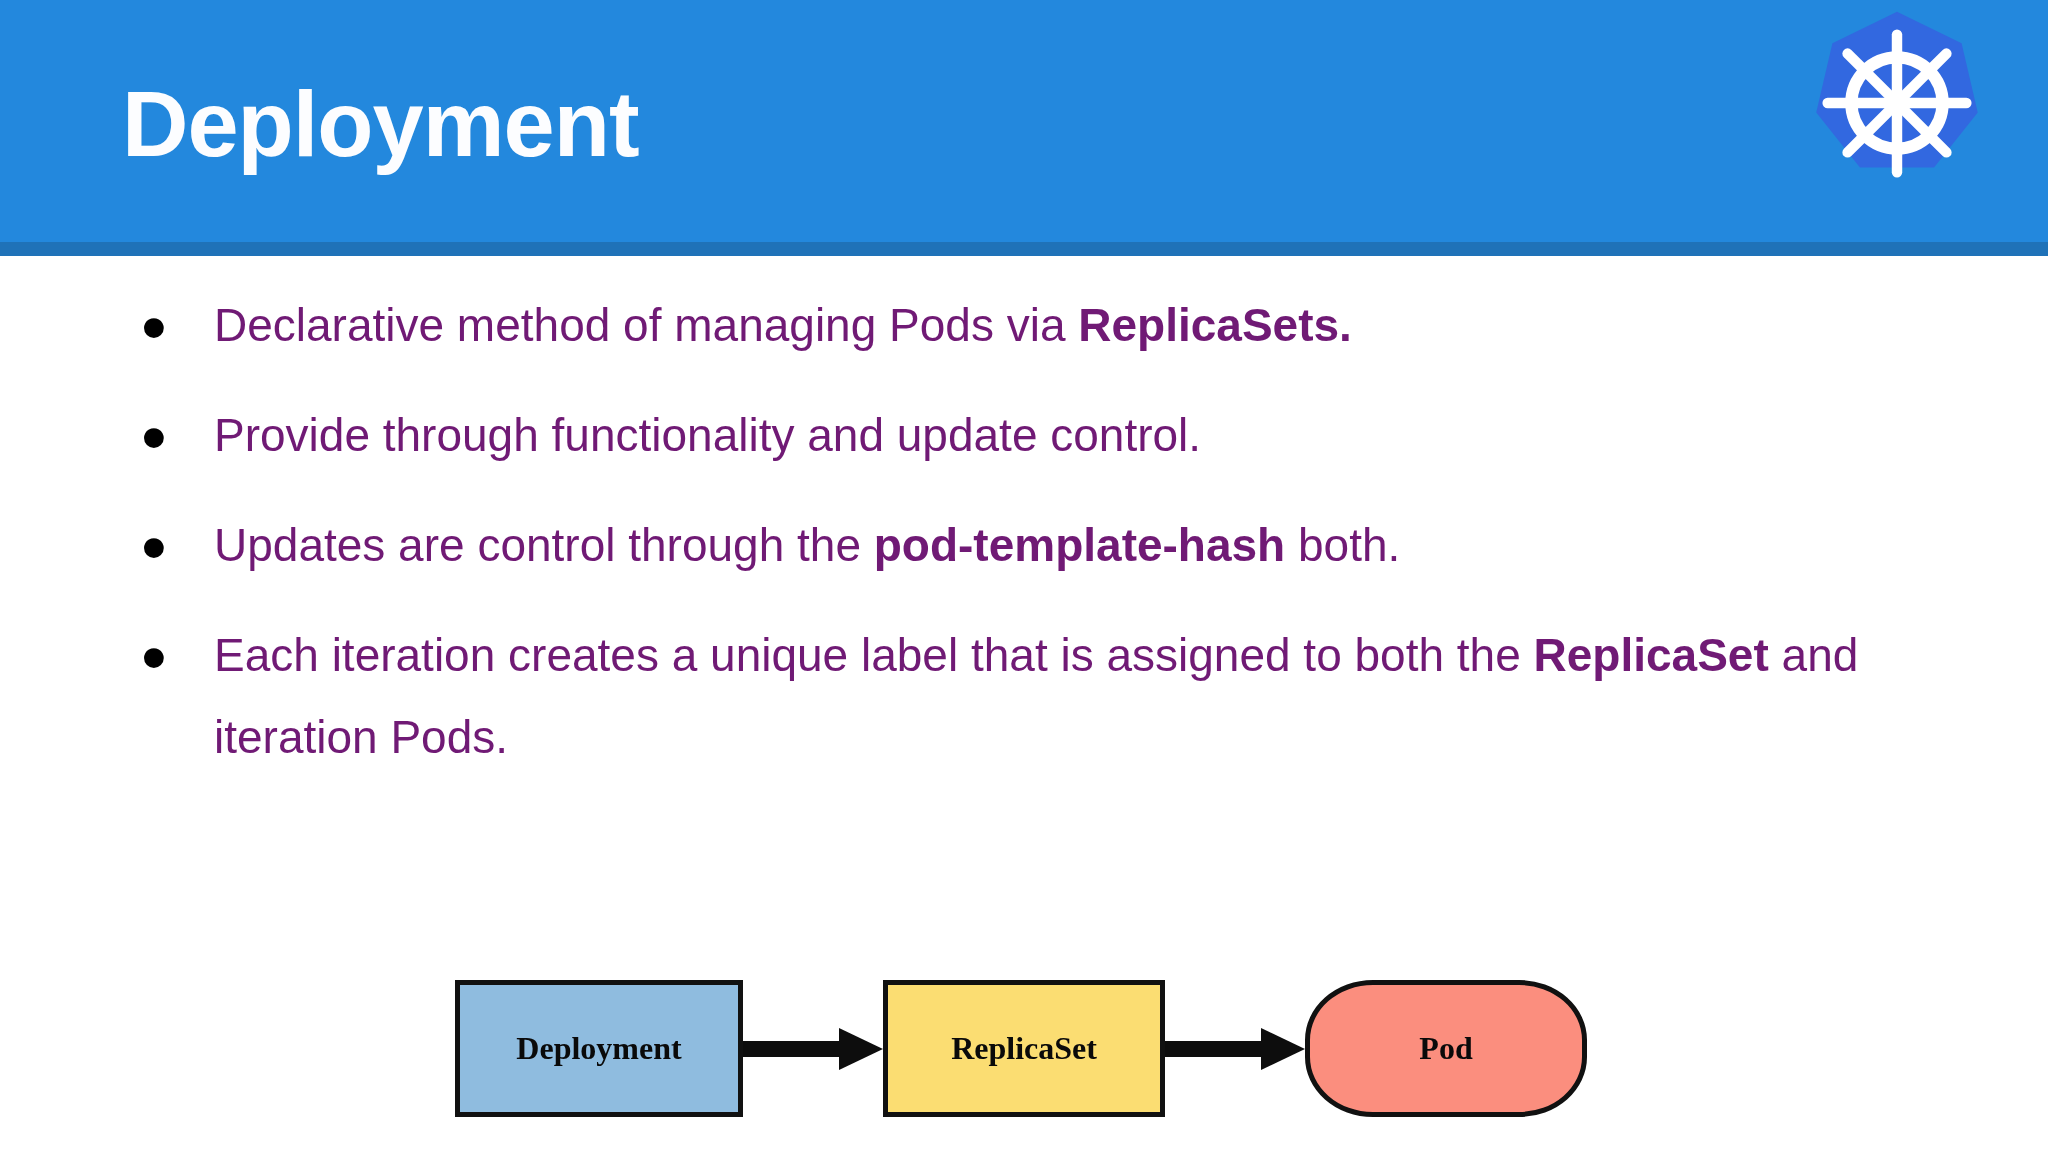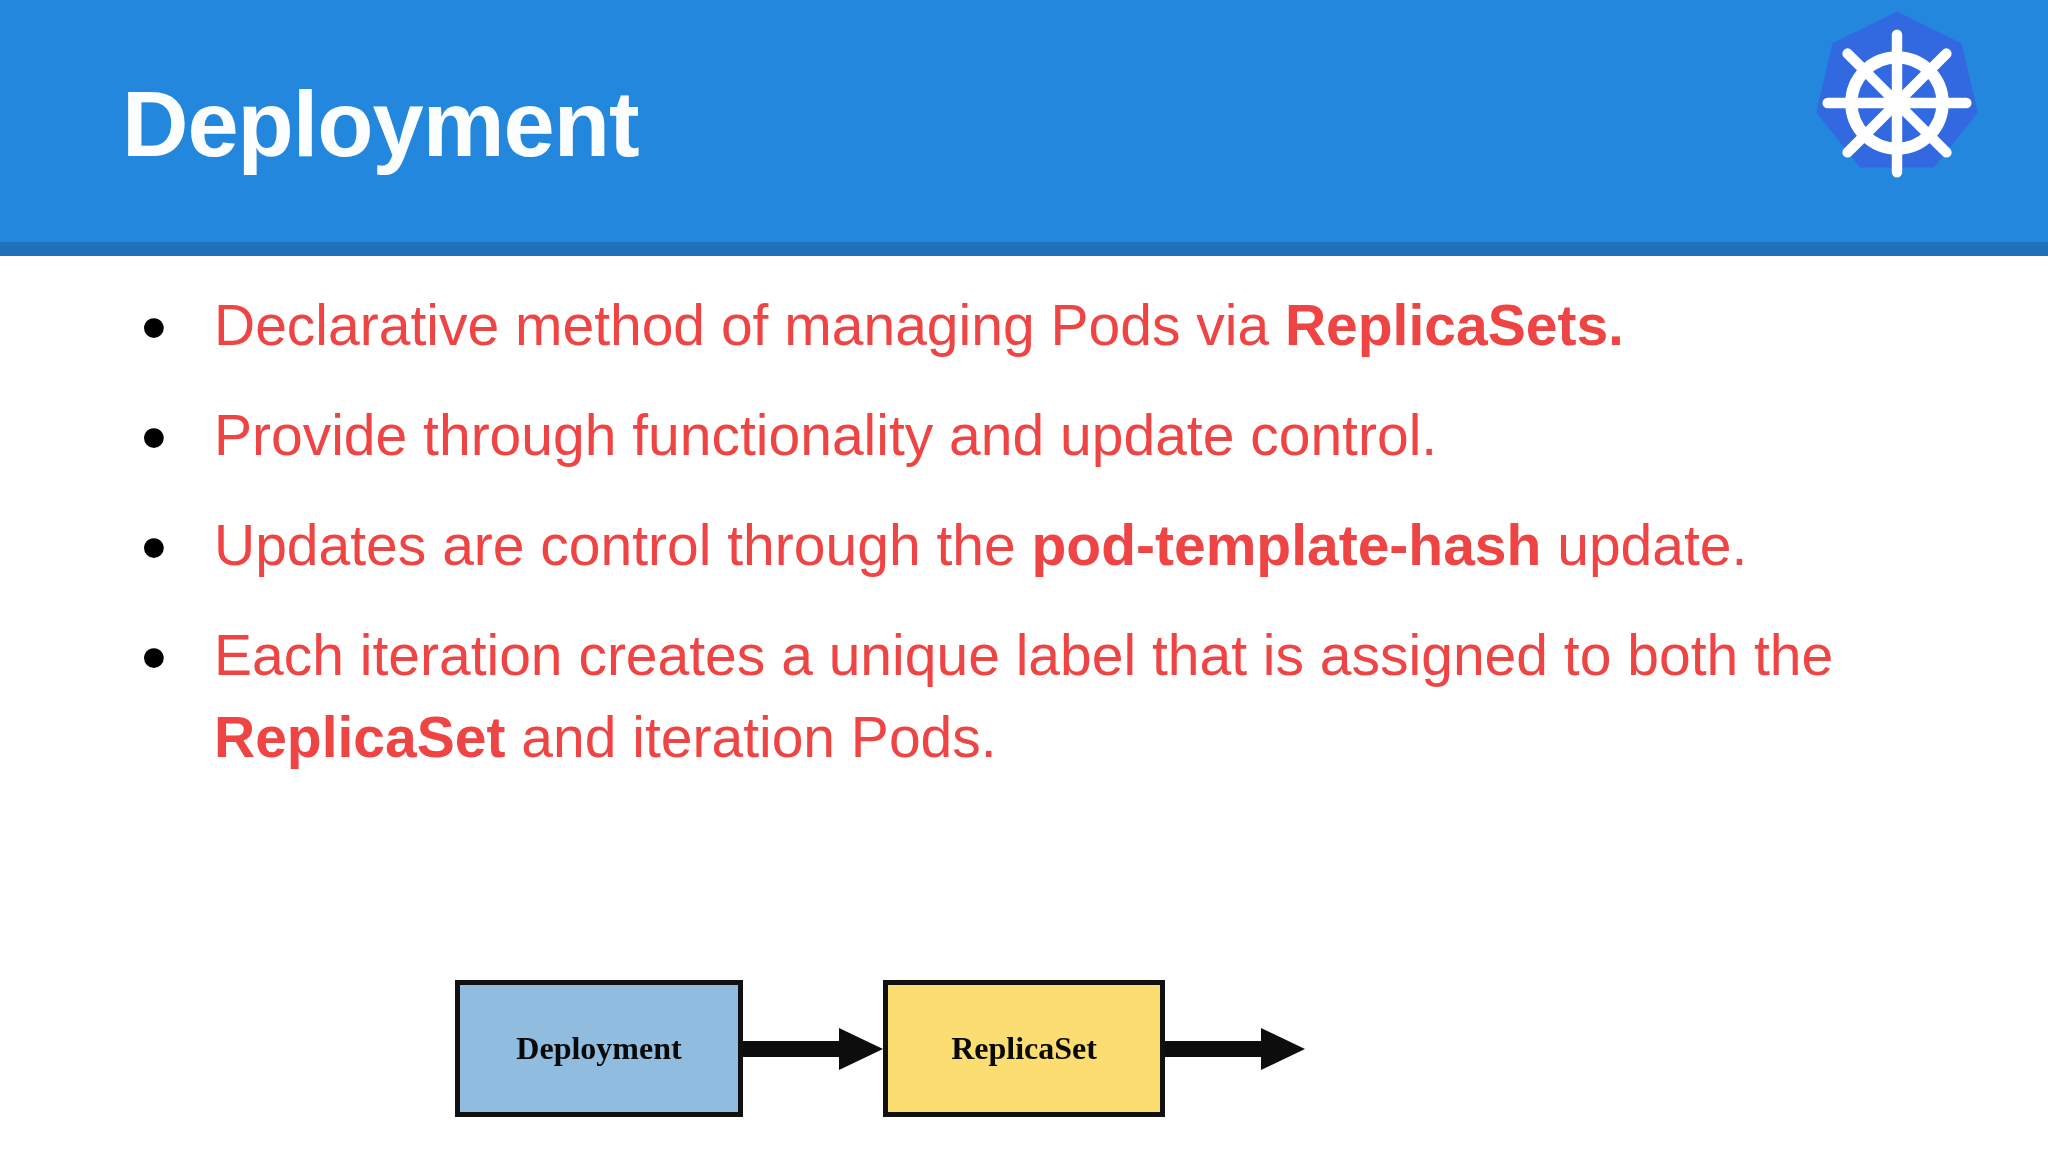--- a/index.html
+++ b/index.html
@@ -80,23 +80,23 @@
     width: 96px;
     font-size: 46px;
     line-height: 82px;
     color: #000000;
     text-align: left;
     padding-left: 22px;
     box-sizing: border-box;
   }
   .bullet-text {
     flex: 1 1 auto;
-    font-size: 57px;
+    font-size: 46px;
     line-height: 82px;
-    color: #ef4444;
+    color: #701a75;
     max-width: 1730px;
   }
   .bullet-text b { font-weight: bold; }
 
   
   .diagram {
     position: absolute;
     left: 0;
     top: 704px;
     width: 2048px;
@@ -214,21 +214,21 @@
         <div class="bullet-text"><span>Declarative method of managing Pods via </span><b>ReplicaSets.</b></div>
       </div>
 
       <div class="bullet">
         <div class="bullet-marker">●</div>
         <div class="bullet-text"><span>Provide through functionality and update control.</span></div>
       </div>
 
       <div class="bullet">
         <div class="bullet-marker">●</div>
-        <div class="bullet-text"><span>Updates are control through the </span><b>pod-template-hash</b><span> update.</span></div>
+        <div class="bullet-text"><span>Updates are control through the </span><b>pod-template-hash</b><span> both.</span></div>
       </div>
 
       <div class="bullet">
         <div class="bullet-marker">●</div>
         <div class="bullet-text"><span>Each iteration creates a unique label that is assigned to both the </span><b>ReplicaSet</b><span> and iteration Pods.</span></div>
       </div>
 
     </div>
 
     <div class="diagram">
@@ -241,18 +241,19 @@
           <div class="head"></div>
         </div>
 
         <div class="node node-replicaset">ReplicaSet</div>
 
         <div class="arrow">
           <div class="shaft"></div>
           <div class="head"></div>
         </div>
 
+        <div class="node node-pod">Pod</div>
 
       </div>
     </div>
 
   </div>
 </div>
 
 </body></html>

